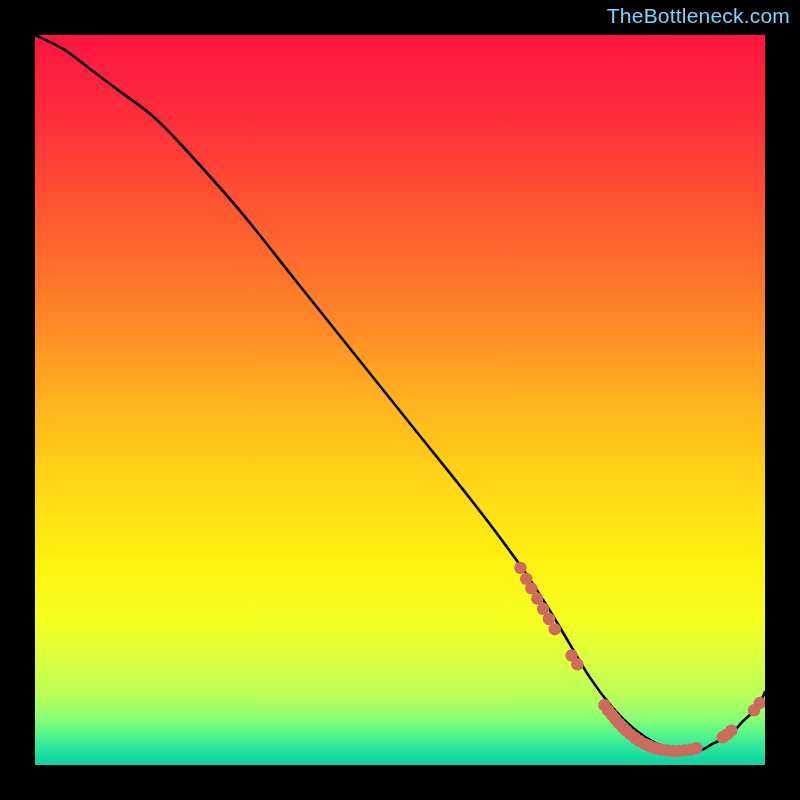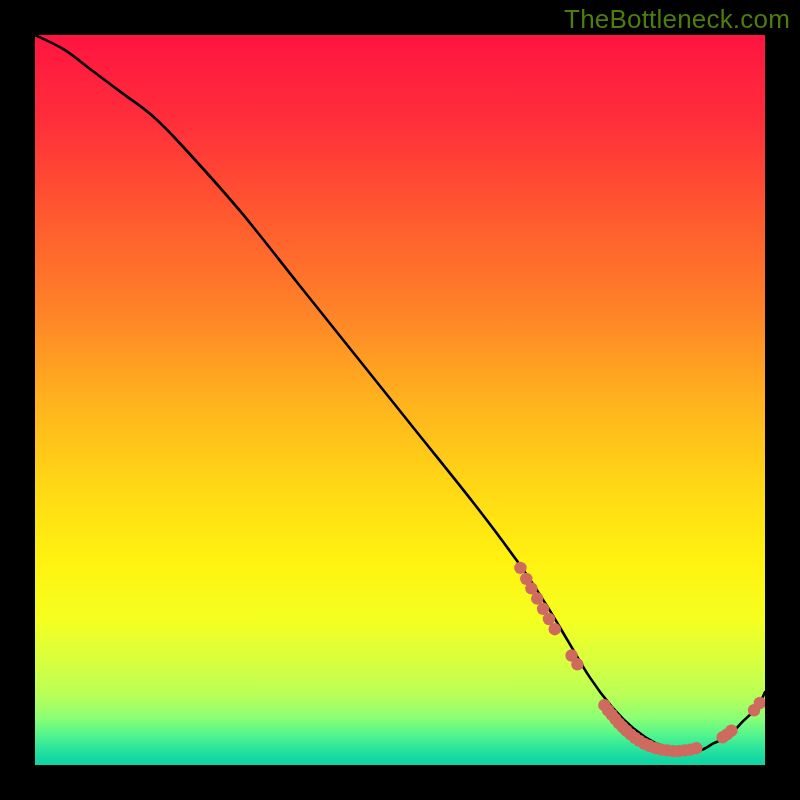--- a/index.html
+++ b/index.html
@@ -14,22 +14,22 @@
   .frame {
     position: relative;
     width: 800px;
     height: 800px;
     background: #000;
   }
   .attribution {
     position: absolute;
     top: 4px;
     right: 10px;
-    color: #4d7c0f;
-    font-size: 26px;
+    color: #7dd3fc;
+    font-size: 21px;
     font-weight: 500;
     letter-spacing: 0.2px;
     margin-left: 23px;
   }
   .plot {
     position: absolute;
     
     left: 35px;
     top: 35px;
     width: 730px;

